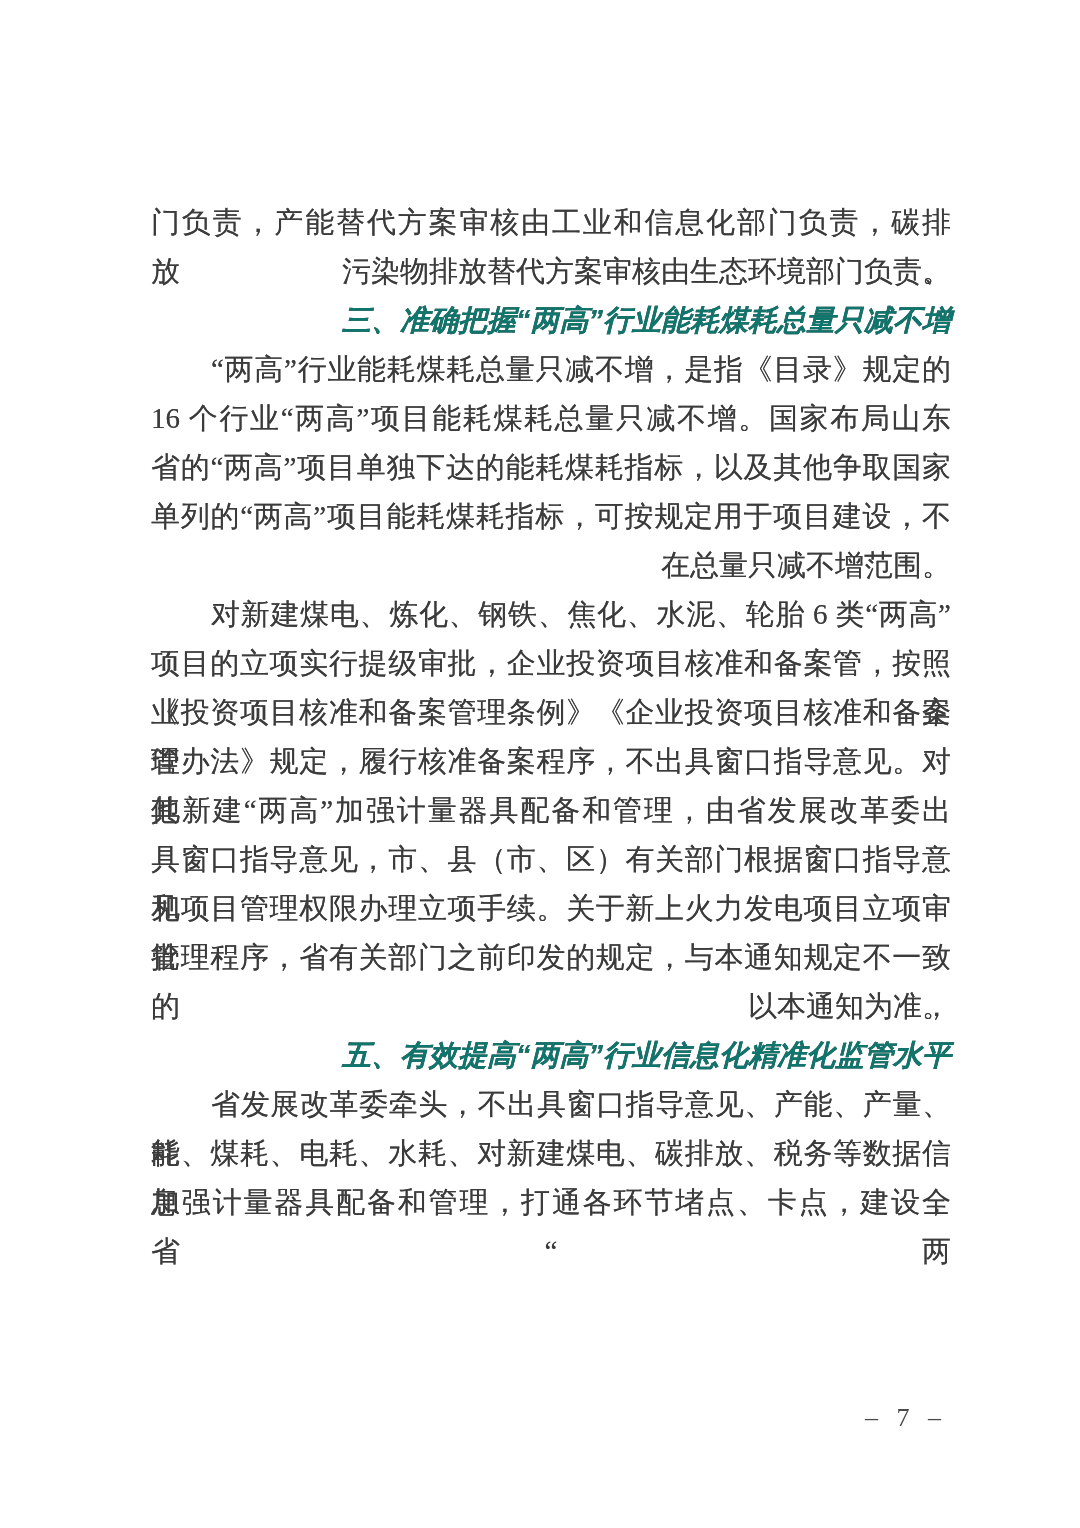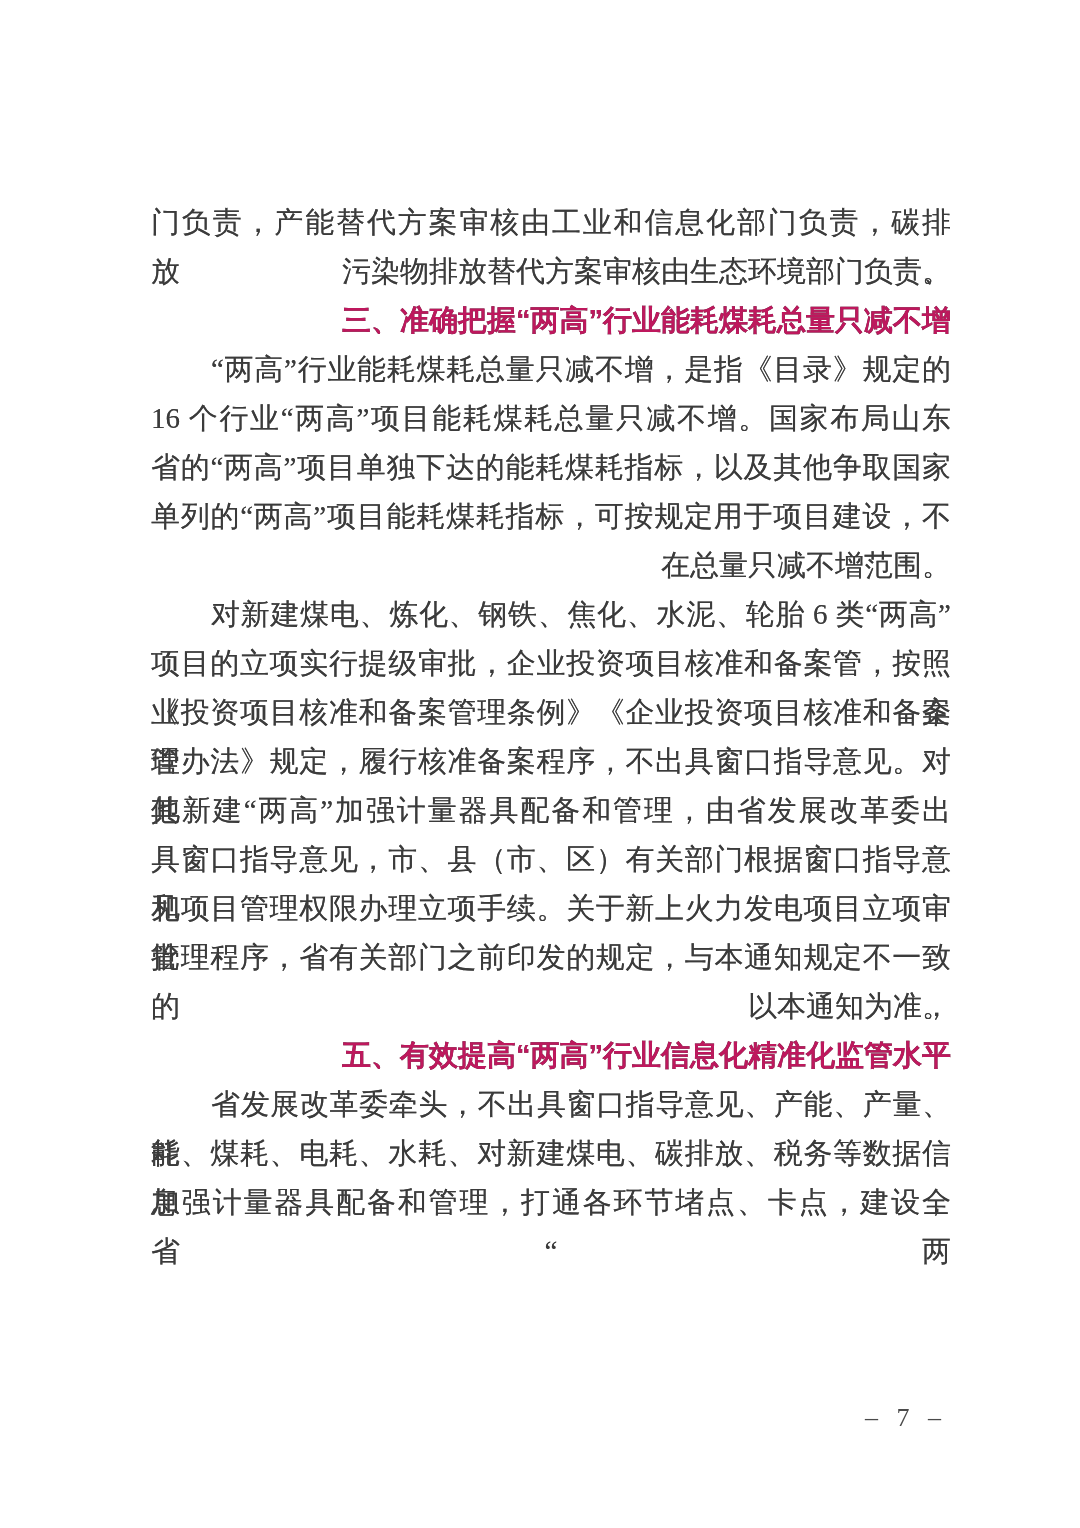--- a/index.html
+++ b/index.html
@@ -40,22 +40,23 @@
     text-justify: inter-character;
   }
   
   .ind {
     text-indent: 60px;
   }
   
   .h {
     font-family: "Liberation Sans", "DejaVu Sans", sans-serif;
     font-weight: 700;
-    color: #be185d;
+    color: #0f766e;
     text-shadow: 0 0 0.5px #3a3a3a;
+    font-style: italic;
   }
   .page-number {
     position: absolute;
     top: 1402px;
     right: 133px;
     height: 32px;
     line-height: 32px;
     font-family: "Liberation Serif", "DejaVu Serif", serif;
     font-size: 26px;
     color: #4a4a4a;

